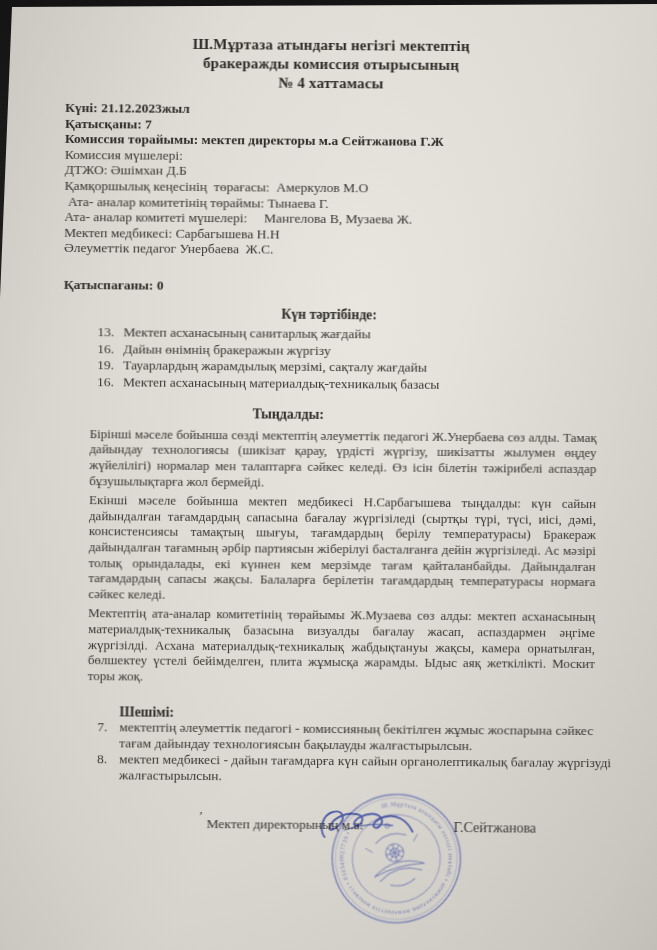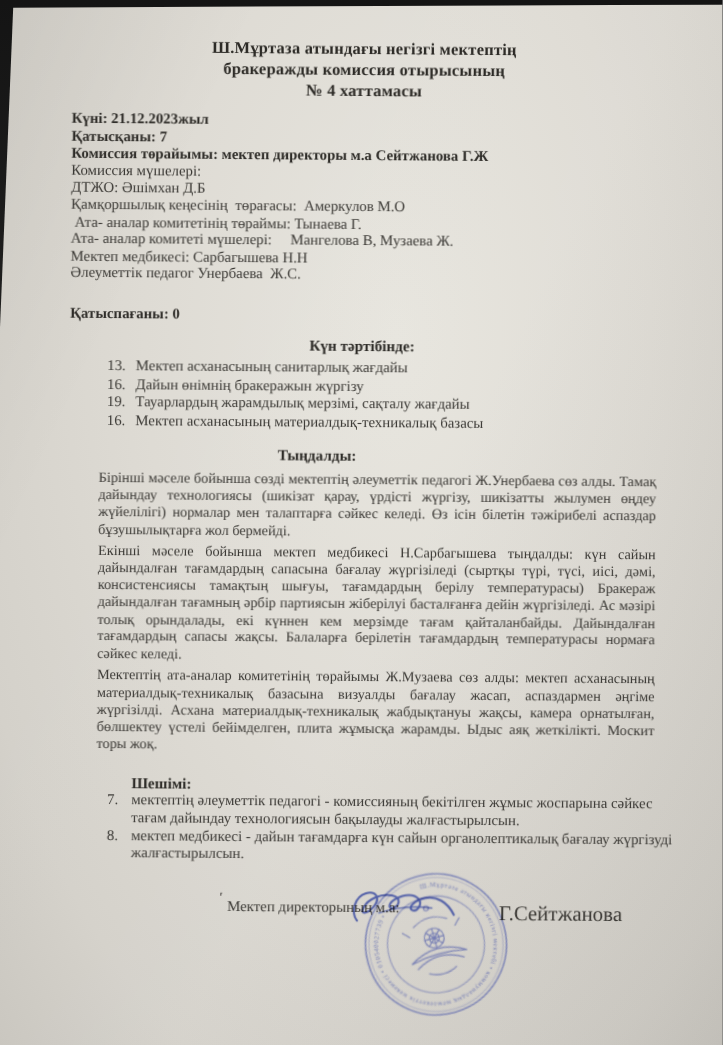--- a/index.html
+++ b/index.html
@@ -39,21 +39,21 @@
   }
   .para.first{margin-top:5px;}
   .decision-head{margin:21px 0 0 122px;font-size:13.8px;line-height:16px;}
   .decision{margin:-1px 0 0 100px;font-size:13.5px;line-height:16px;}
   .decision .li{display:flex;margin-top:0px;}
   .decision .num{width:22px;flex:0 0 auto;}
   .decision .txt{width:497px;}
   .sig-area{position:relative;height:160px;margin-top:28px;}
   .stray-mark{position:absolute;left:203px;top:-4px;font-size:13px;color:#2e2c28;}
   .sig-label{position:absolute;left:210px;top:4px;font-size:13.5px;}
-  .sig-name{position:absolute;left:457px;top:6px;font-size:19px;}
+  .sig-name{position:absolute;left:457px;top:6px;font-size:14px;}
   .stamp-svg{
     position:absolute;left:332px;top:-23px;width:136px;height:136px;
     mix-blend-mode:multiply;opacity:0.88;filter:blur(0.35px);
     transform:rotate(-16deg);
   }
   .sign-svg{
     position:absolute;left:318px;top:-10px;width:104px;height:48px;
     mix-blend-mode:multiply;opacity:0.9;
   }
 </style>

